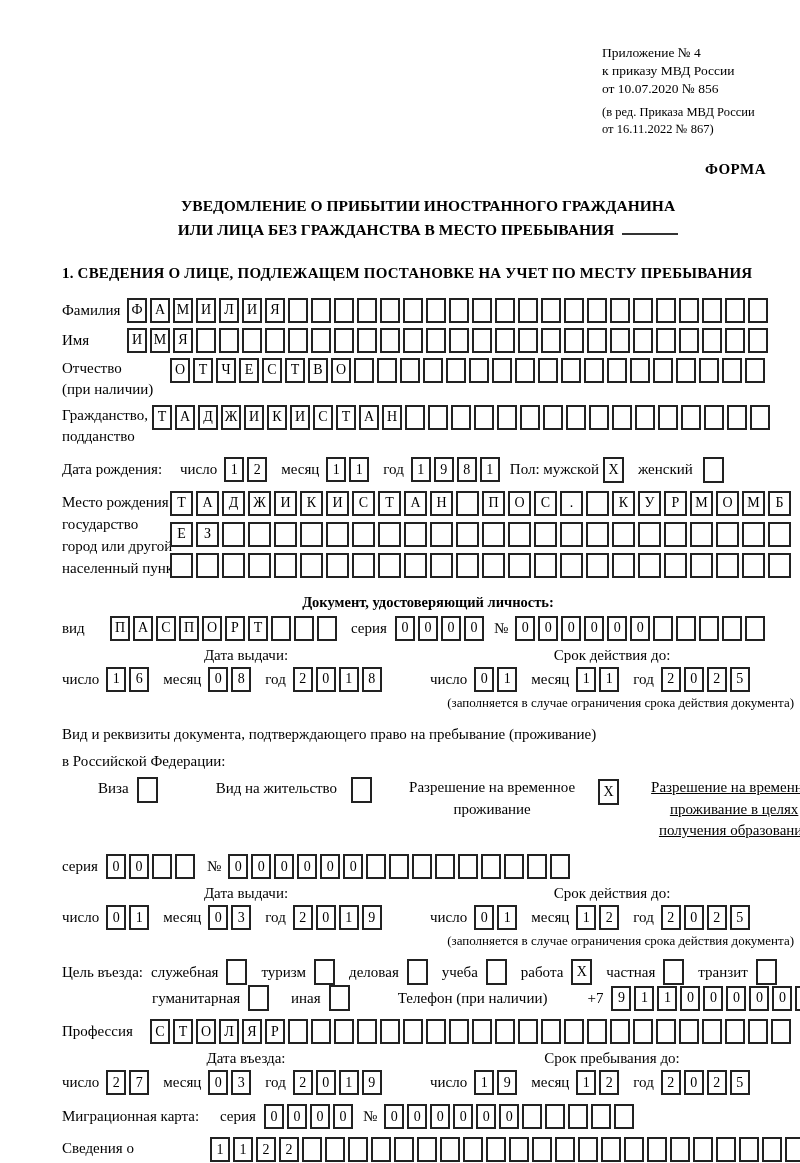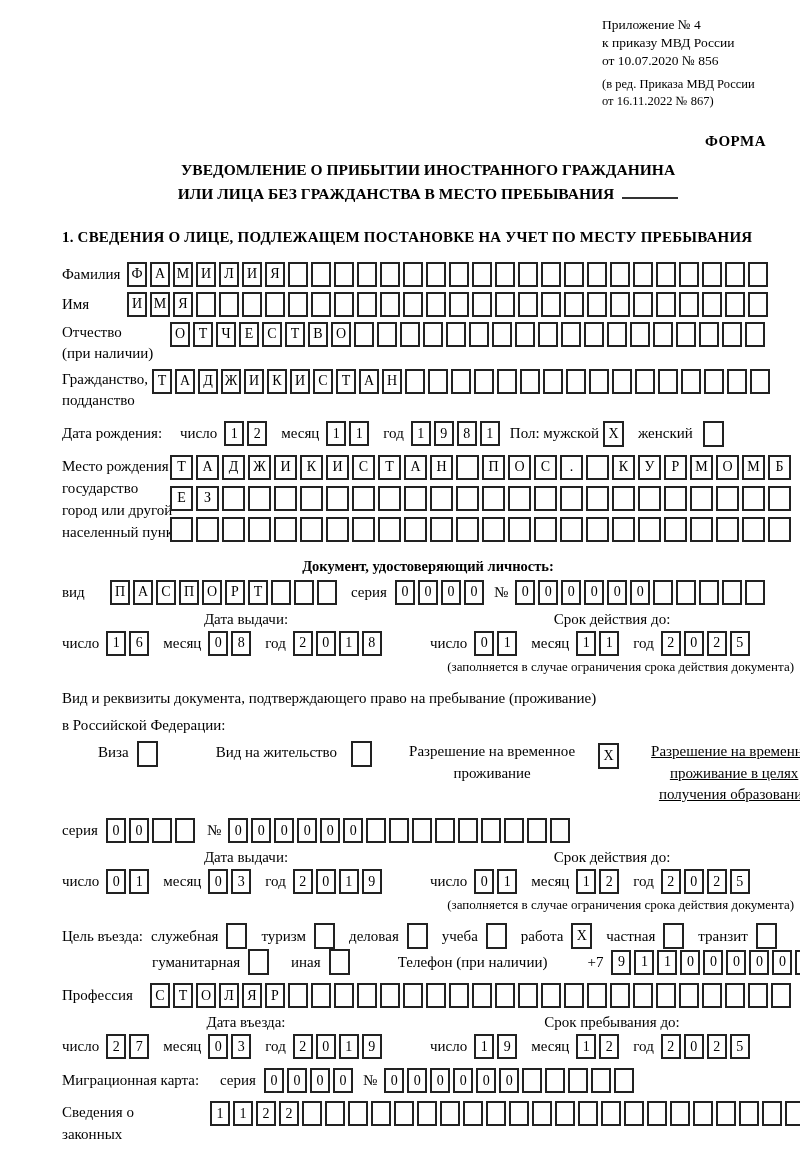--- a/index.html
+++ b/index.html
@@ -1,23 +1,23 @@
 <!DOCTYPE html>
 <html lang="ru"><head>
 <meta charset="utf-8">
 <style>
   html,body{margin:0;padding:0;background:#fff;}
   body{width:800px;height:1163px;font-family:"Liberation Serif",serif;color:#000;box-sizing:border-box;}
-  .page{width:800px;height:1163px;box-sizing:border-box;padding:16px 6px 0 62px;overflow:hidden;}
+  .page{width:800px;height:1163px;box-sizing:border-box;padding:44px 6px 0 62px;overflow:hidden;}
 
   .appendix{margin-left:auto;width:192px;font-size:13.5px;line-height:1.35;}
   .appendix .edition{font-size:12.5px;margin-top:5px;line-height:1.35;}
   .forma{font-weight:bold;text-align:right;padding-right:28px;font-size:15px;margin-top:24px;letter-spacing:.5px;}
 
-  .title{font-weight:bold;text-align:center;font-size:15.5px;line-height:1.5;margin-top:8px;}
+  .title{font-weight:bold;text-align:center;font-size:15.5px;line-height:1.5;margin-top:16px;}
   .blank-underline{display:inline-block;width:56px;border-bottom:2px solid #333;height:12px;margin-left:8px;}
 
   .sec-heading{font-weight:bold;font-size:15px;margin-top:24px;letter-spacing:.2px;}
 
   .row{display:flex;align-items:center;margin-top:5px;}
   .row.top{align-items:flex-start;}
   .lbl{font-size:15px;white-space:nowrap;}
   .lblcol{font-size:15px;line-height:21px;flex:none;}
   .lblcol div{white-space:nowrap;}
 

